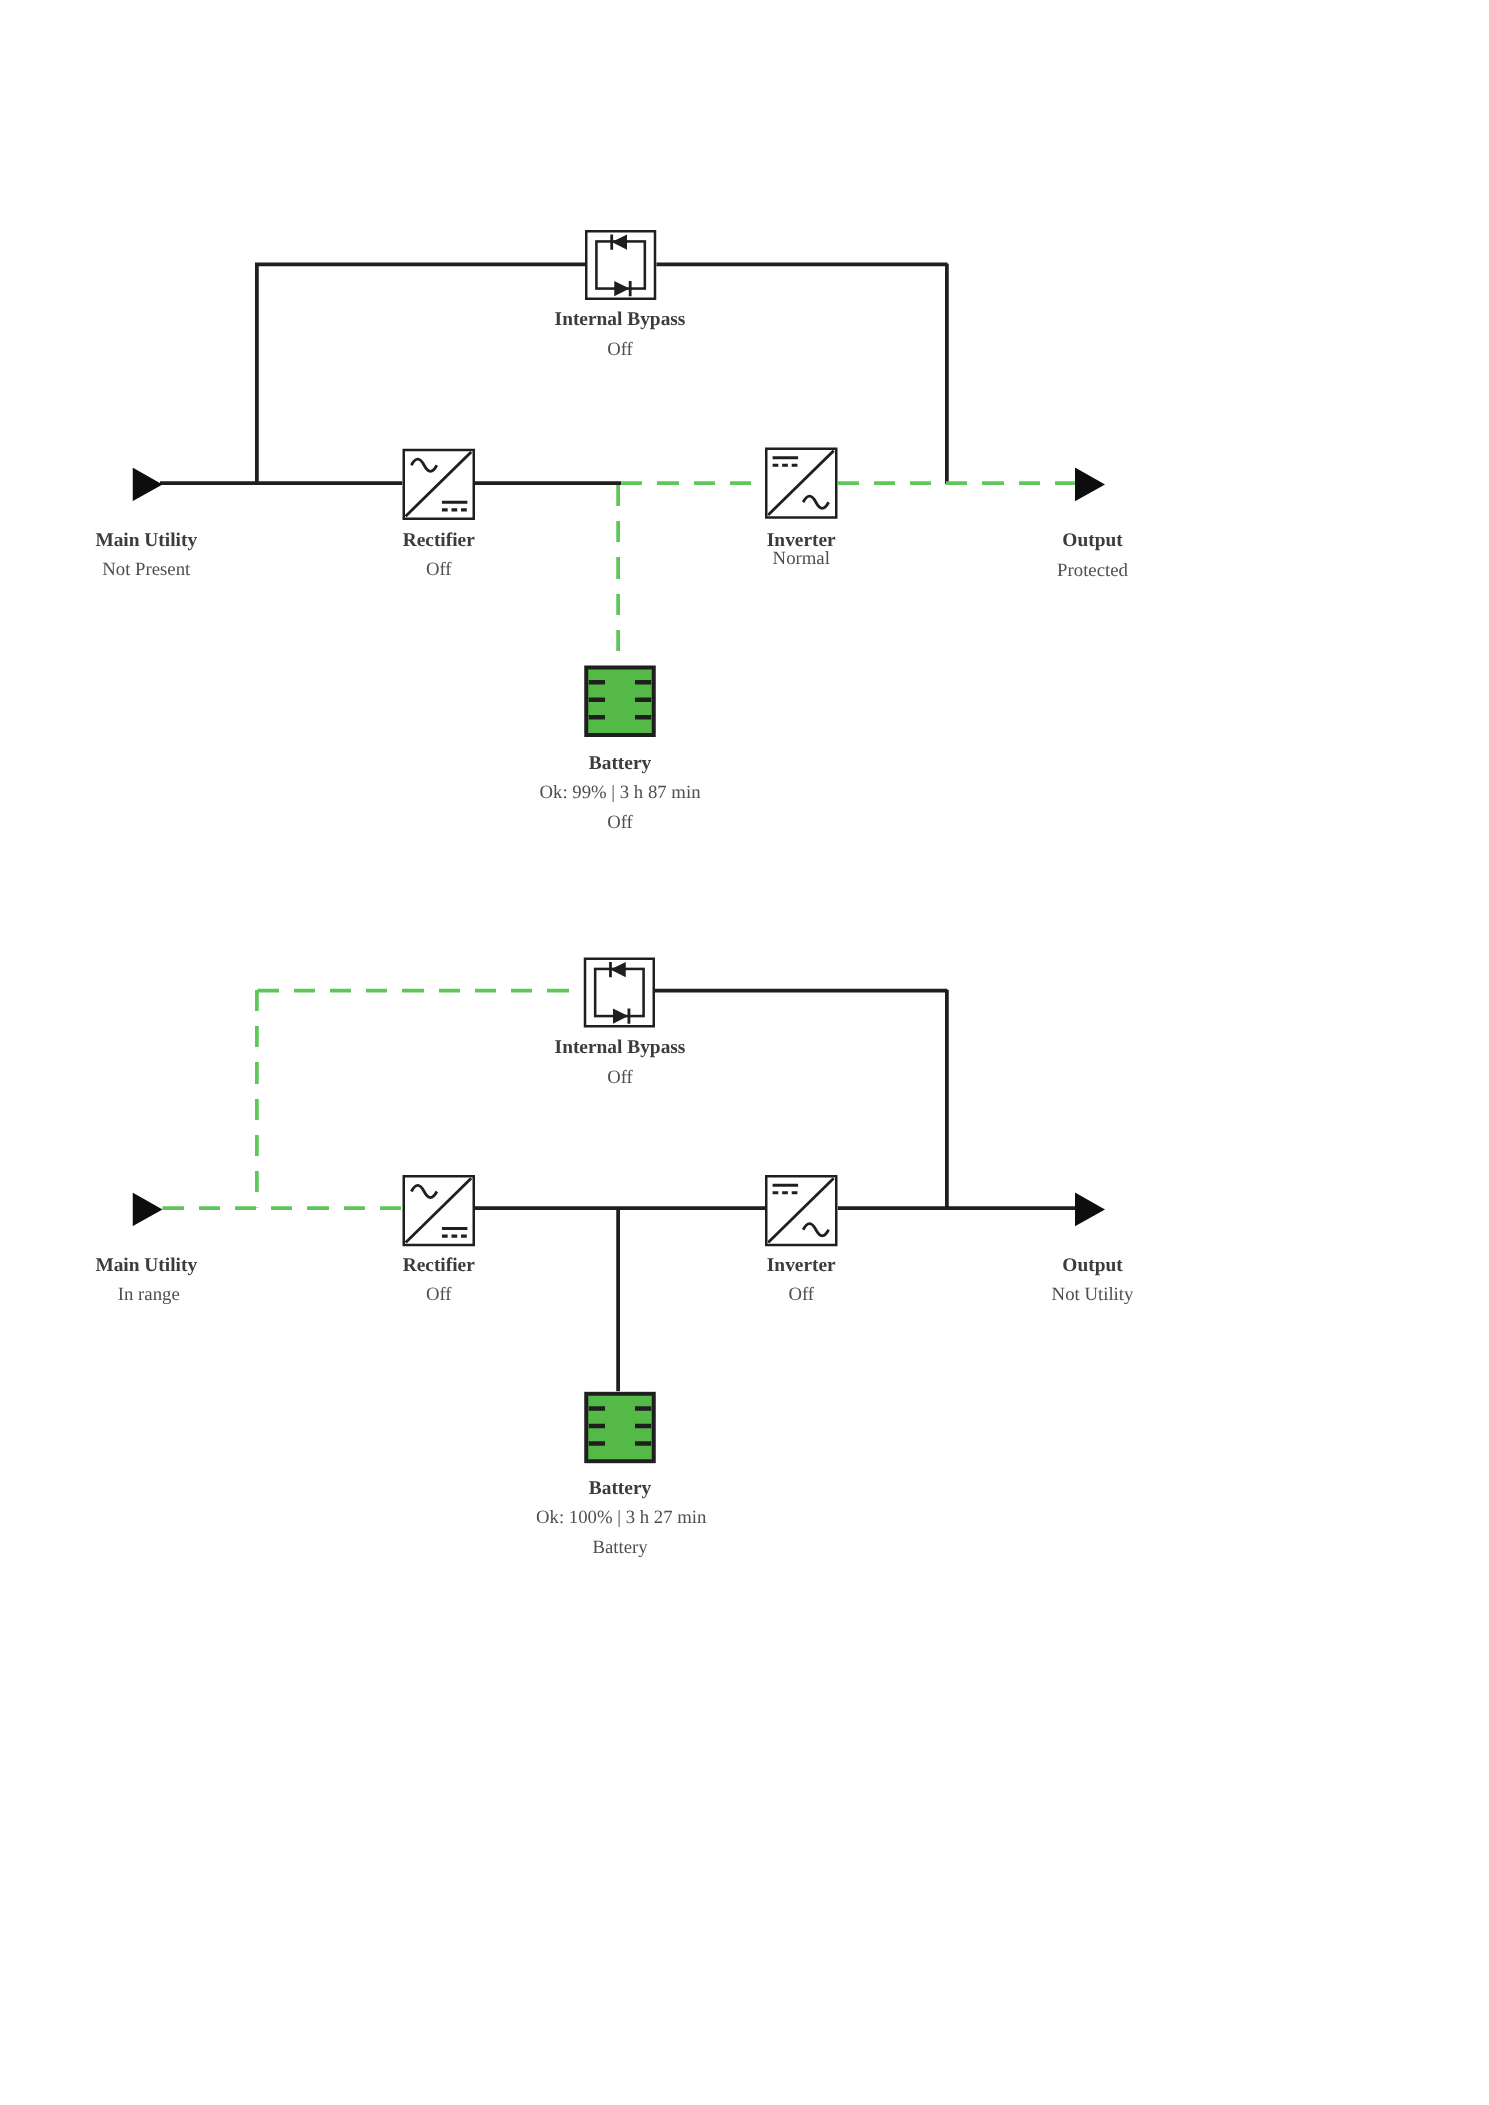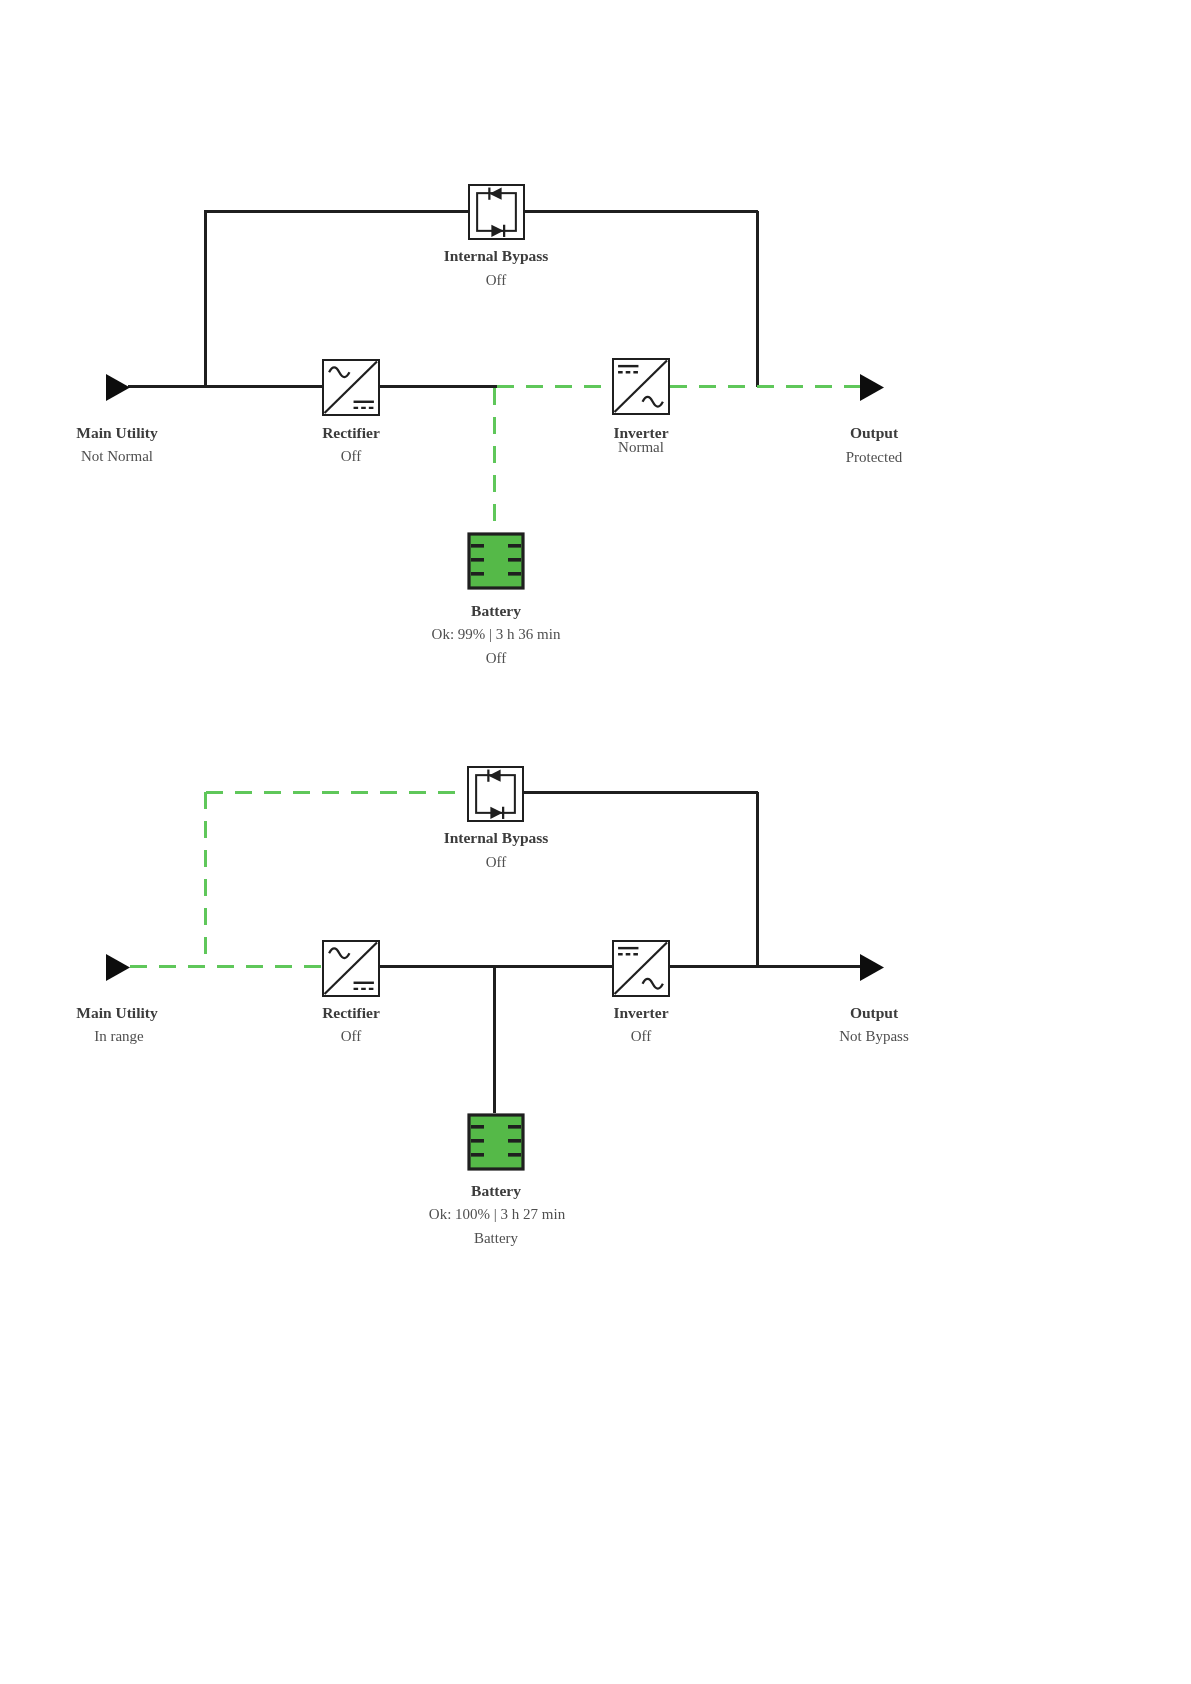--- a/index.html
+++ b/index.html
@@ -100,33 +100,33 @@
         <rect x="41" y="12" width="13" height="3.6" class="fillglyph"></rect>
         <rect x="41" y="26" width="13" height="3.6" class="fillglyph"></rect>
         <rect x="41" y="40" width="13" height="3.6" class="fillglyph"></rect>
       </svg>
     </div>
 
     <div class="comp-label" style="left:496px;top:248px">Internal Bypass</div>
     <div class="comp-status" style="left:496px;top:273px">Off</div>
 
     <div class="comp-label" style="left:117px;top:425px">Main Utility</div>
-    <div class="comp-status" style="left:117px;top:449px">Not Normal</div>
+    <div class="comp-status" style="left:117px;top:449px">Not Present</div>
 
     <div class="comp-label" style="left:351px;top:425px">Rectifier</div>
     <div class="comp-status" style="left:351px;top:449px">Off</div>
 
     <div class="comp-label" style="left:641px;top:425px">Inverter</div>
     <div class="comp-status" style="left:641px;top:440px">Normal</div>
 
     <div class="comp-label" style="left:874px;top:425px">Output</div>
     <div class="comp-status" style="left:874px;top:450px">Protected</div>
 
     <div class="comp-label" style="left:496px;top:603px">Battery</div>
-    <div class="comp-status" style="left:496px;top:627px">Ok: 99% | 3 h 36 min</div>
+    <div class="comp-status" style="left:496px;top:627px">Ok: 99% | 3 h 87 min</div>
     <div class="comp-status" style="left:496px;top:651px">Off</div>
   </div>
 
   <div>
 
     <div class="dash-v" style="left:204px;top:792px;height:174px"></div>
     <div class="dash-h" style="left:206px;top:791px;width:261px"></div>
     <div class="hline thin" style="left:524px;top:791px;width:234px"></div>
     <div class="vline" style="left:756px;top:792px;height:175px"></div>
 
@@ -192,20 +192,20 @@
     <div class="comp-label" style="left:117px;top:1005px">Main Utility</div>
     <div class="comp-status" style="left:119px;top:1029px">In range</div>
 
     <div class="comp-label" style="left:351px;top:1005px">Rectifier</div>
     <div class="comp-status" style="left:351px;top:1029px">Off</div>
 
     <div class="comp-label" style="left:641px;top:1005px">Inverter</div>
     <div class="comp-status" style="left:641px;top:1029px">Off</div>
 
     <div class="comp-label" style="left:874px;top:1005px">Output</div>
-    <div class="comp-status" style="left:874px;top:1029px">Not Bypass</div>
+    <div class="comp-status" style="left:874px;top:1029px">Not Utility</div>
 
     <div class="comp-label" style="left:496px;top:1183px">Battery</div>
     <div class="comp-status" style="left:497px;top:1207px">Ok: 100% | 3 h 27 min</div>
     <div class="comp-status" style="left:496px;top:1231px">Battery</div>
   </div>
 
 </div>
 
 </body></html>

